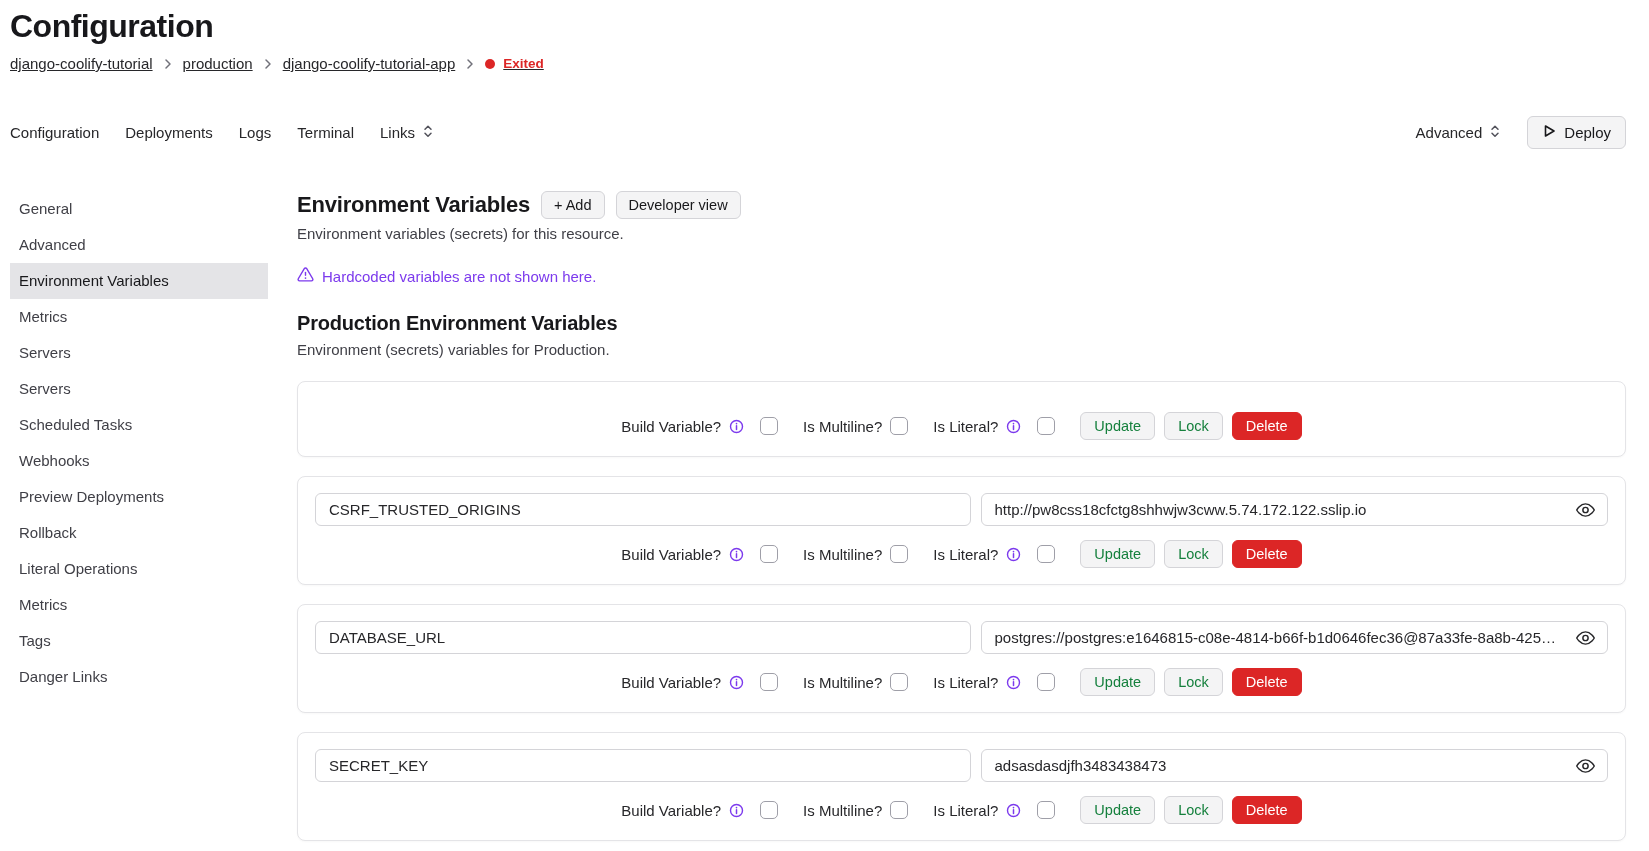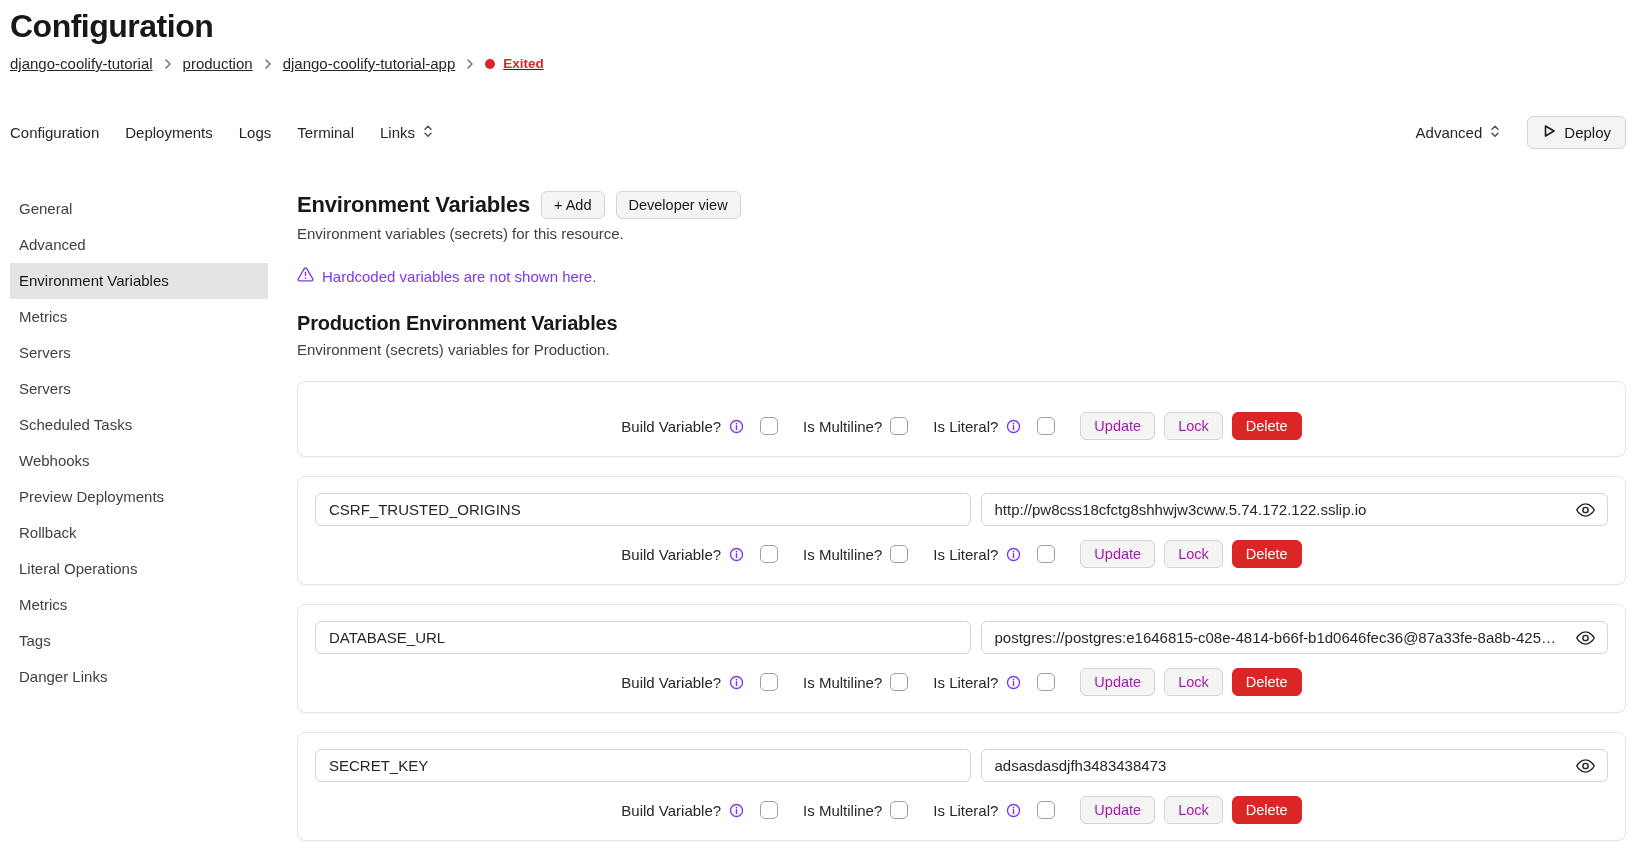--- a/index.html
+++ b/index.html
@@ -83,21 +83,21 @@
   .chk-label { margin-right: 8px; }
   .info-icon { display: inline-flex; align-items: center; margin-right: 16px; }
   .checkbox {
     appearance: none; -webkit-appearance: none;
     width: 18px; height: 18px; border: 1.5px solid #9f9fa8; border-radius: 5px;
     background: #fff; cursor: pointer; margin-right: 25px; flex: 0 0 auto;
   }
   .actions { display: flex; align-items: center; gap: 9px; }
   .btn {
     background: #f4f4f5; border: 1px solid #d4d4d8; border-radius: 6px;
-    padding: 5px 13px; font-size: 14.5px; color: #a21caf; cursor: pointer;
+    padding: 5px 13px; font-size: 14.5px; color: #15803d; cursor: pointer;
     font-family: inherit;
   }
   .btn.danger { background: #dc2626; border-color: #dc2626; color: #ffffff; }
 </style>
 </head>
 <body>
 
 <div class="page">
 
   <header>

